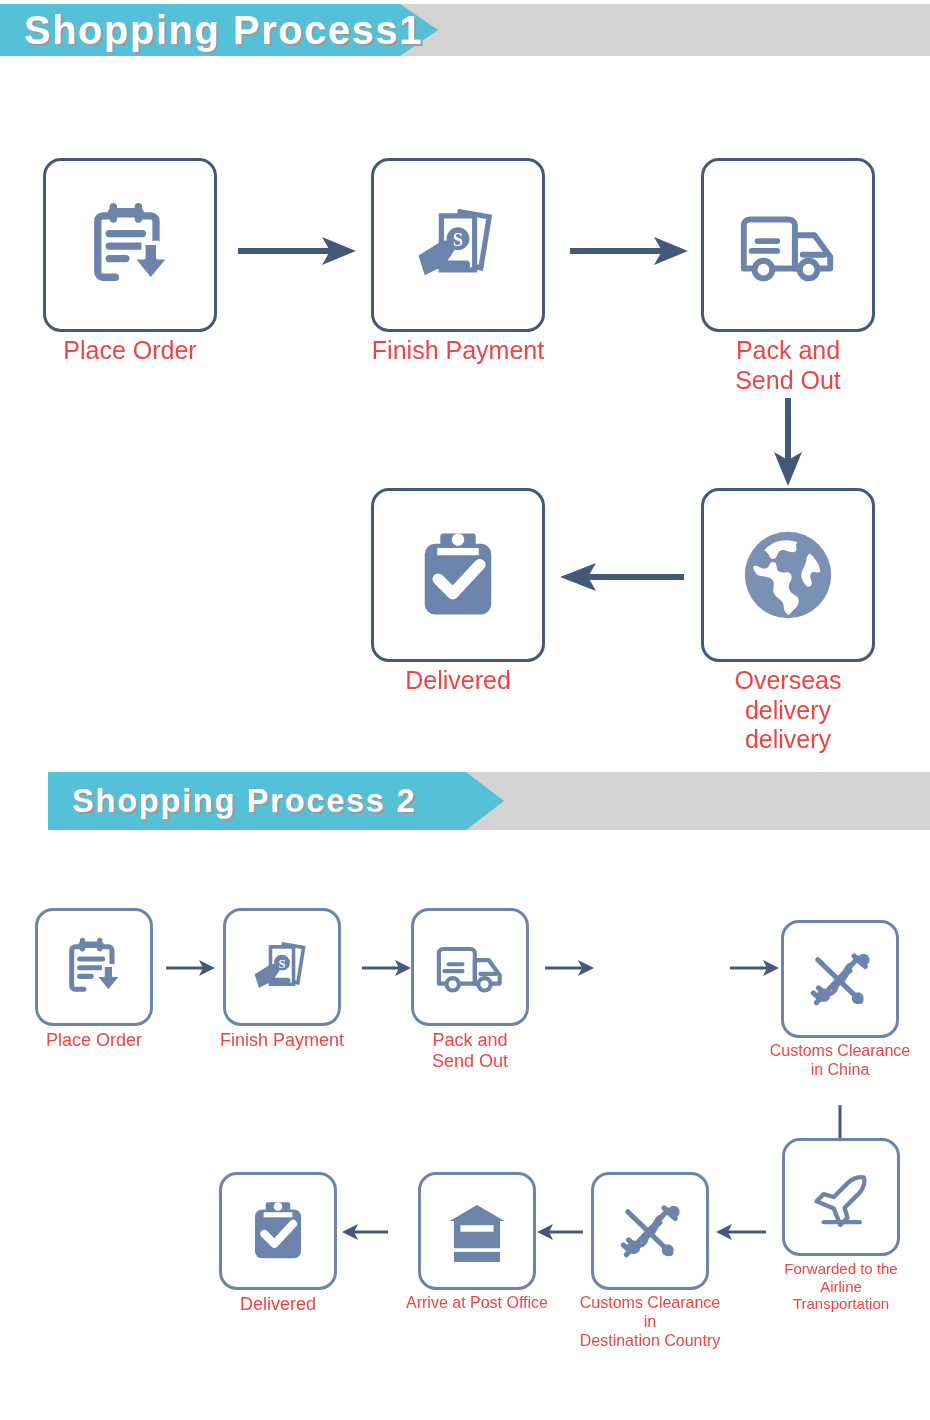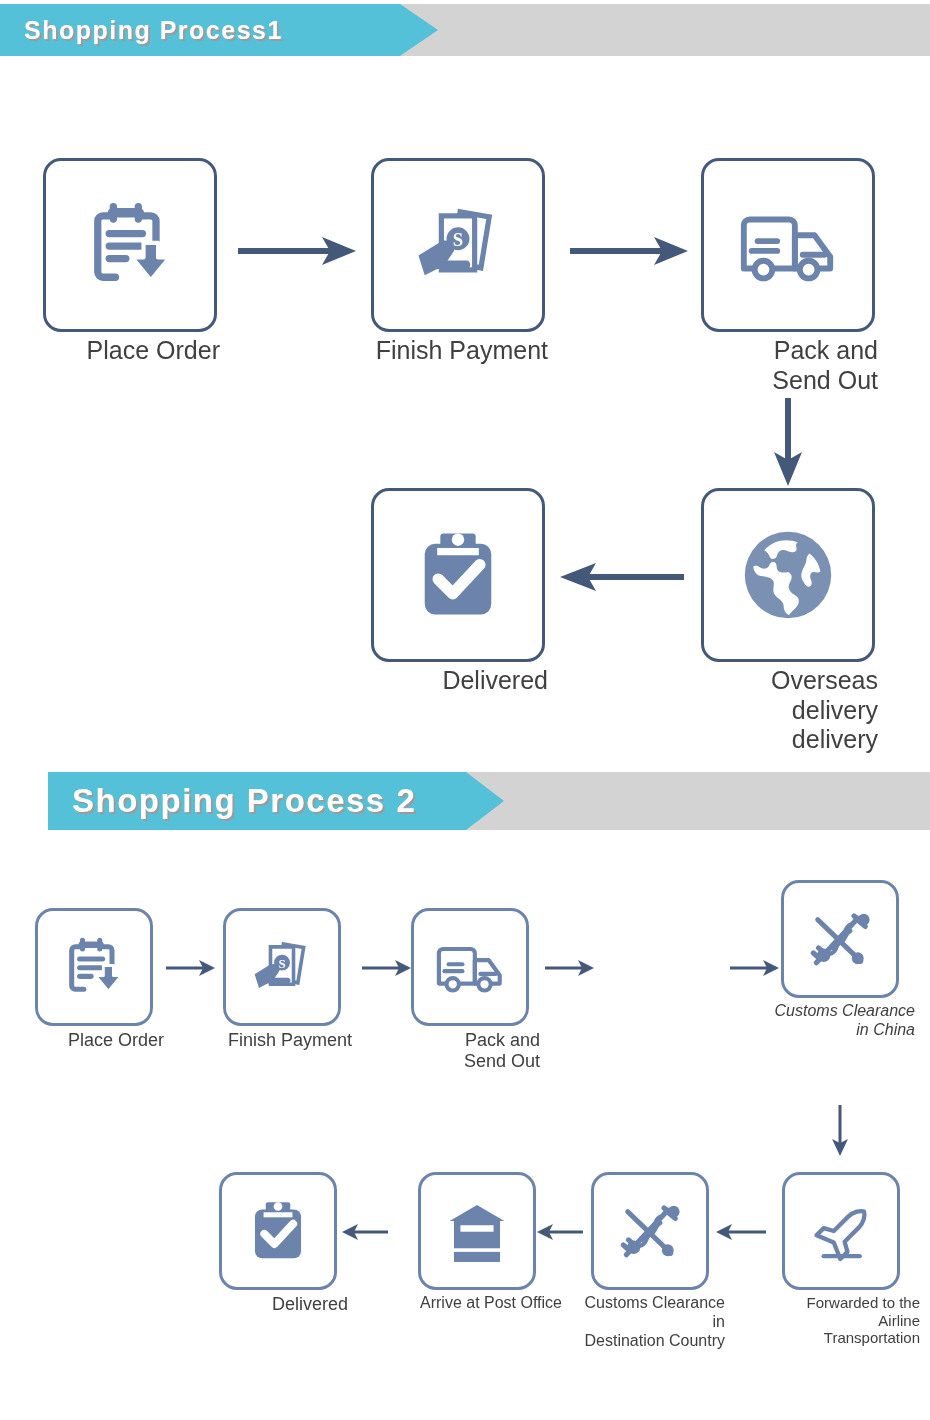--- a/index.html
+++ b/index.html
@@ -23,41 +23,40 @@
   }
   .banner .btitle{
     position:absolute;left:24px;top:50%;transform:translateY(-50%);
     color:#ffffff;font-weight:bold;letter-spacing:1.5px;
     text-shadow:2px 2px 0 #9b9b9b, 1px 1px 0 #b5b5b5;
     white-space:nowrap;z-index:3;
   }
 
   #banner1{top:4px;height:52px;}
   #banner1 .arrow{width:400px;--half:26px;}
-  #banner1 .btitle{font-size:25px;}
+  #banner1 .btitle{font-size:40px;}
 
   #banner2{top:772px;height:58px;margin-left:48px;}
   #banner2 .arrow{width:418px;--half:29px;}
   #banner2 .btitle{font-size:33px;}
 
   
   .node{position:absolute;text-align:center;}
   .box{
     box-sizing:border-box;
     border-radius:18px;
     background:#ffffff;
     display:flex;align-items:center;justify-content:center;
     margin:0 auto;
   }
   .lbl{
-    color:#404040;
+    color:#ef4444;
     line-height:1.18;
     white-space:pre-line;
     margin-top:4px;
-    text-align:right;
   }
 
   
   .p1 .box{width:174px;height:174px;border:3px solid #44597a;}
   .p1 .lbl{font-size:25px;}
 
   
   .p2 .box{width:118px;height:118px;border:3px solid #6c84ab;}
   .p2 .lbl{font-size:18px;}
   .p2.small .lbl{font-size:16px;}
@@ -286,21 +285,21 @@
   </div>
 
 
   <div class="conn" style="left:730px;top:958px;">
     <svg width="50" height="20" viewBox="0 0 50 20">
       <line x1="0" y1="10" x2="38" y2="10" stroke="#44597a" stroke-width="3"></line>
       <path d="M49 10 L33 18 L37 10 L33 2 Z" fill="#44597a"></path>
     </svg>
   </div>
 
-  <div class="node p2 small" style="left:765px;top:880px;width:150px;font-style:italic;">
+  <div class="node p2 small" style="left:765px;top:920px;width:150px;">
     <div class="box">
       <span class="icon">
         <svg width="74" height="74" viewBox="0 0 100 100">
           <g stroke="#6c84ab" stroke-width="7" fill="none" stroke-linecap="round">
             <path d="M18 82 L74 22"></path>
             <path d="M20 24 L78 80"></path>
             <path d="M22 76 l-8 -7"></path>
               <path d="M29 69 l-8 -7"></path>
             <path d="M76 26 l8 7"></path>
               <path d="M69 19 l8 7"></path>
@@ -321,21 +320,21 @@
 in China</div>
   </div>
 
   <div class="conn" style="left:828px;top:1105px;">
     <svg width="24" height="52" viewBox="0 0 24 52">
       <line x1="12" y1="0" x2="12" y2="38" stroke="#44597a" stroke-width="3"></line>
       <path d="M12 51 L4 34 L12 38 L20 34 Z" fill="#44597a"></path>
     </svg>
   </div>
 
-  <div class="node p2 tiny" style="left:762px;top:1172px;width:158px;">
+  <div class="node p2 tiny" style="left:762px;top:1138px;width:158px;">
     <div class="box">
       <span class="icon">
         <svg width="76" height="72" viewBox="0 0 100 100">
           <g fill="none" stroke="#6c84ab" stroke-width="6" stroke-linejoin="round" stroke-linecap="round">
             <path d="M16 56 L26 46 L40 50 L60 30 c6 -6 16 -9 22 -7 c2 6 -1 16 -7 22
                      L55 65 L59 79 L49 89 L40 66 Z"></path>
             <path d="M26 85 H76"></path>
           </g>
         </svg>
       </span>

